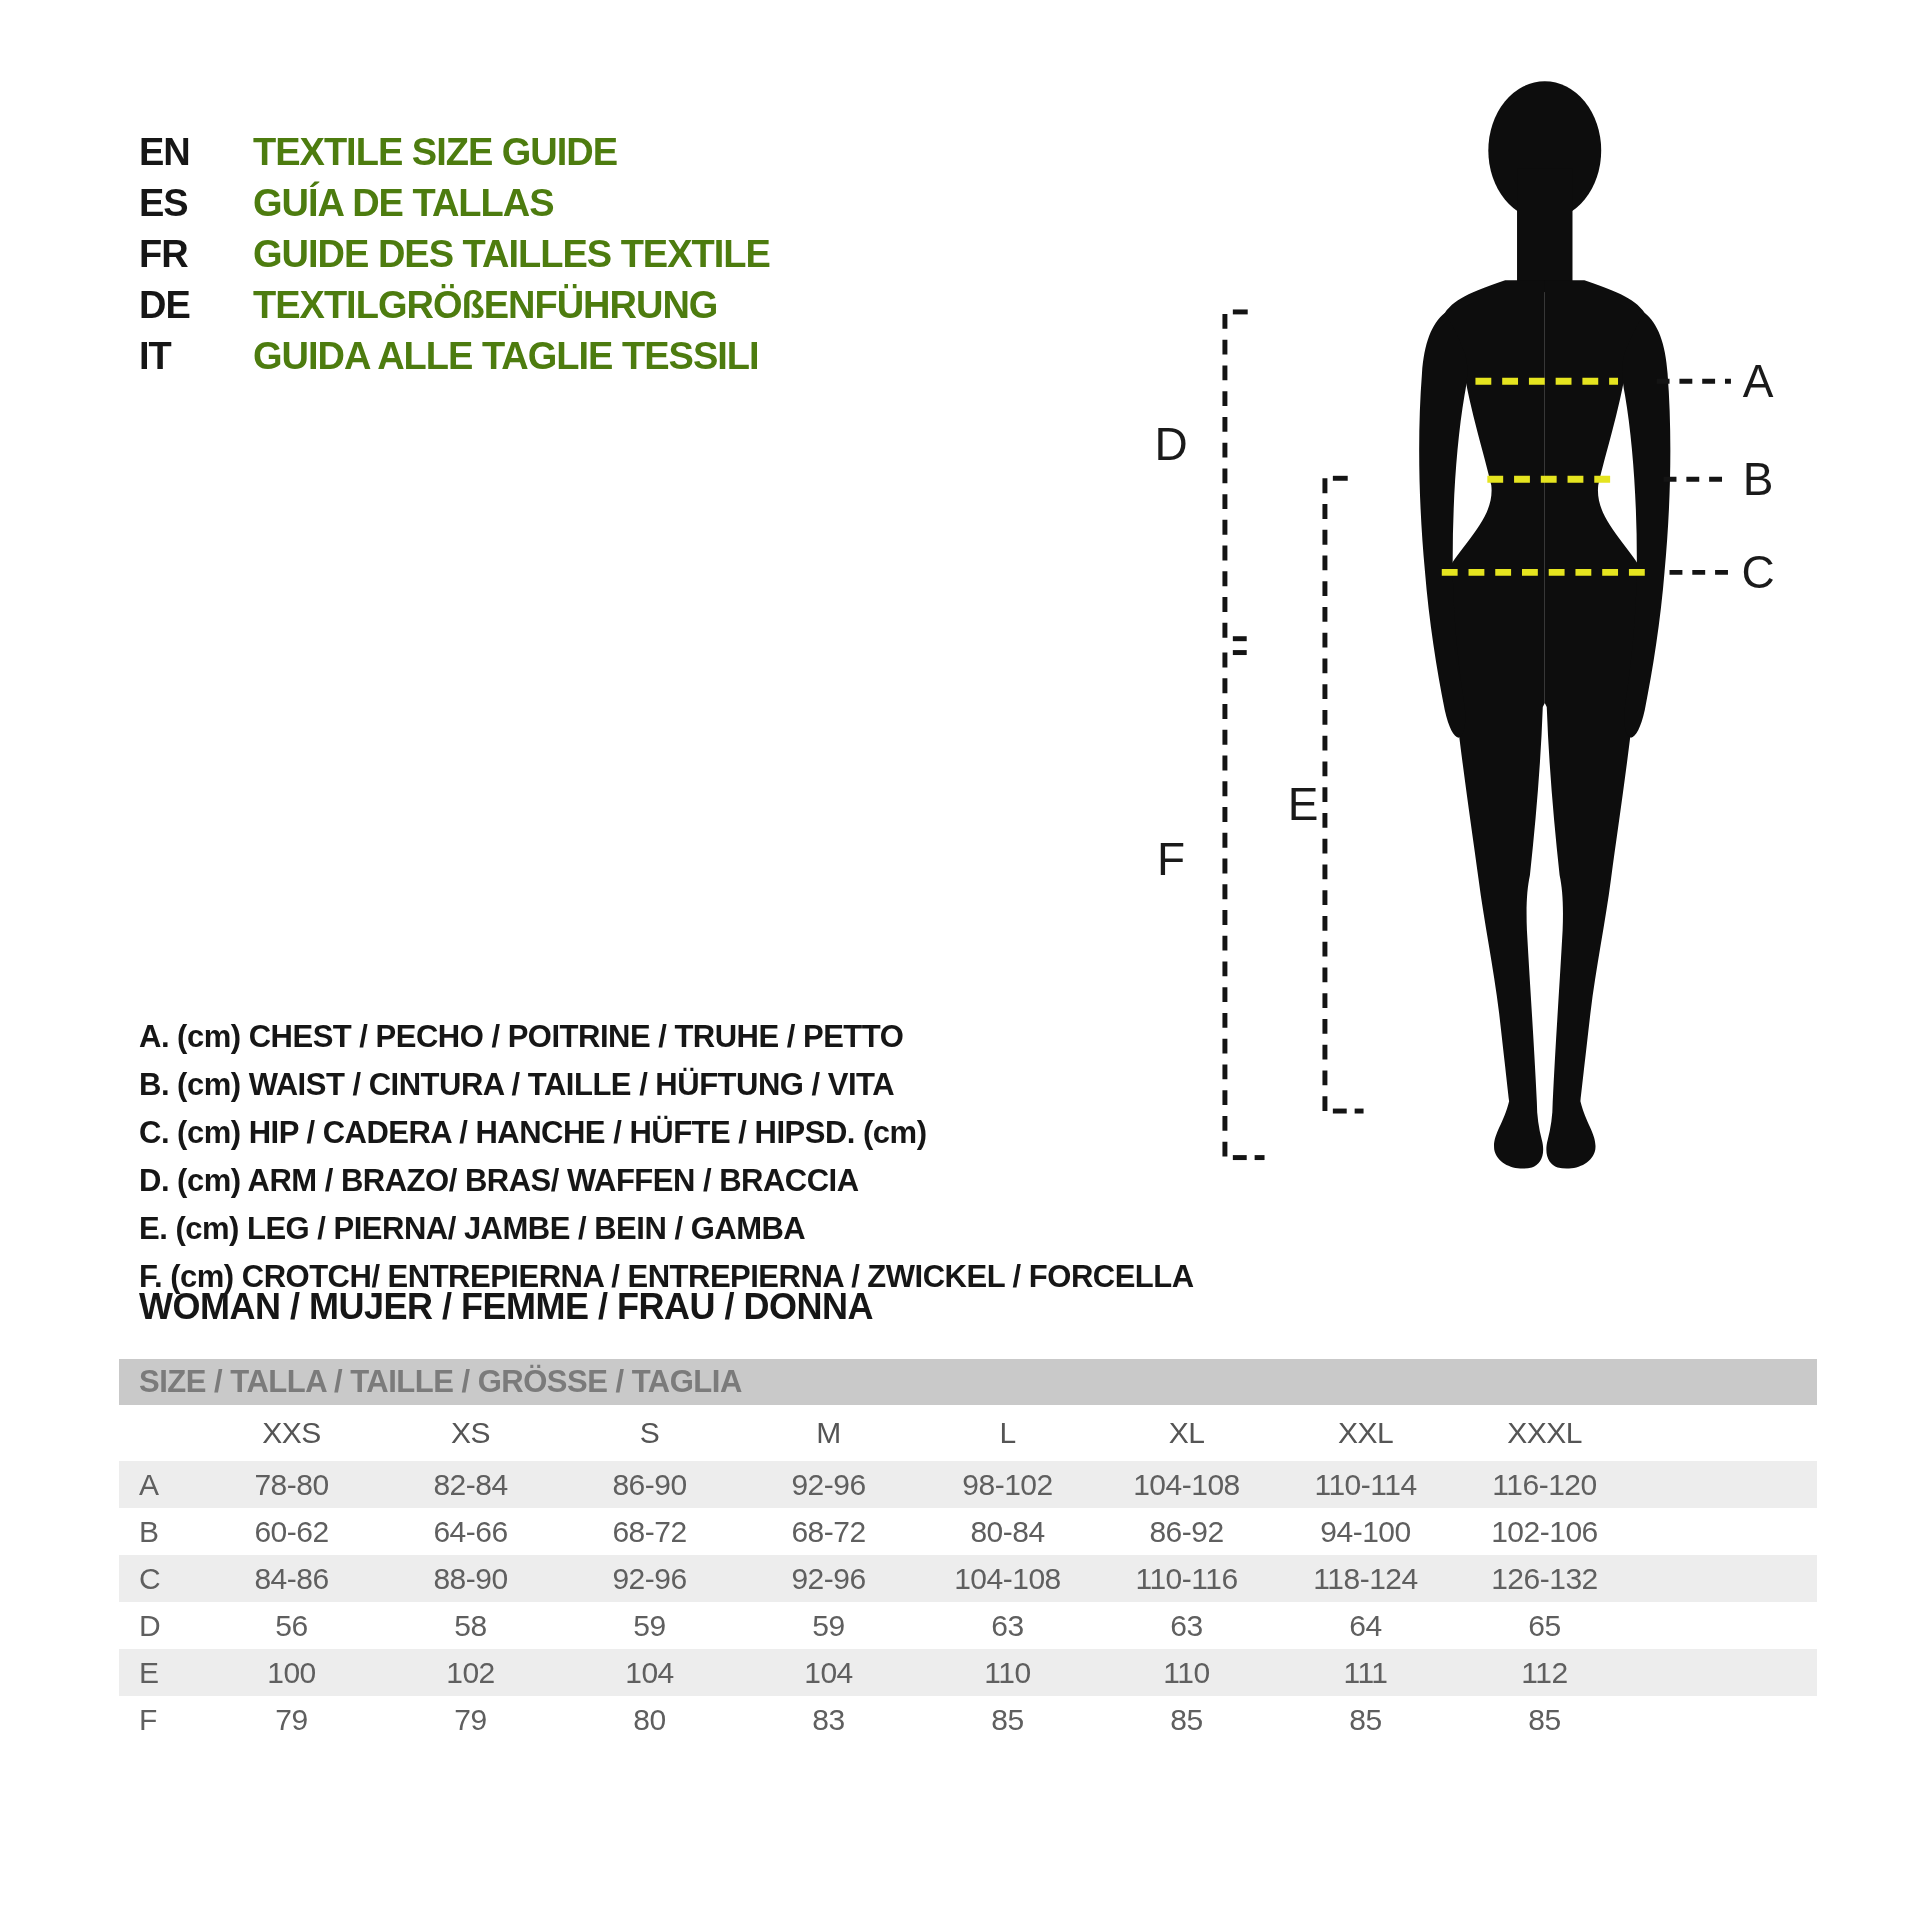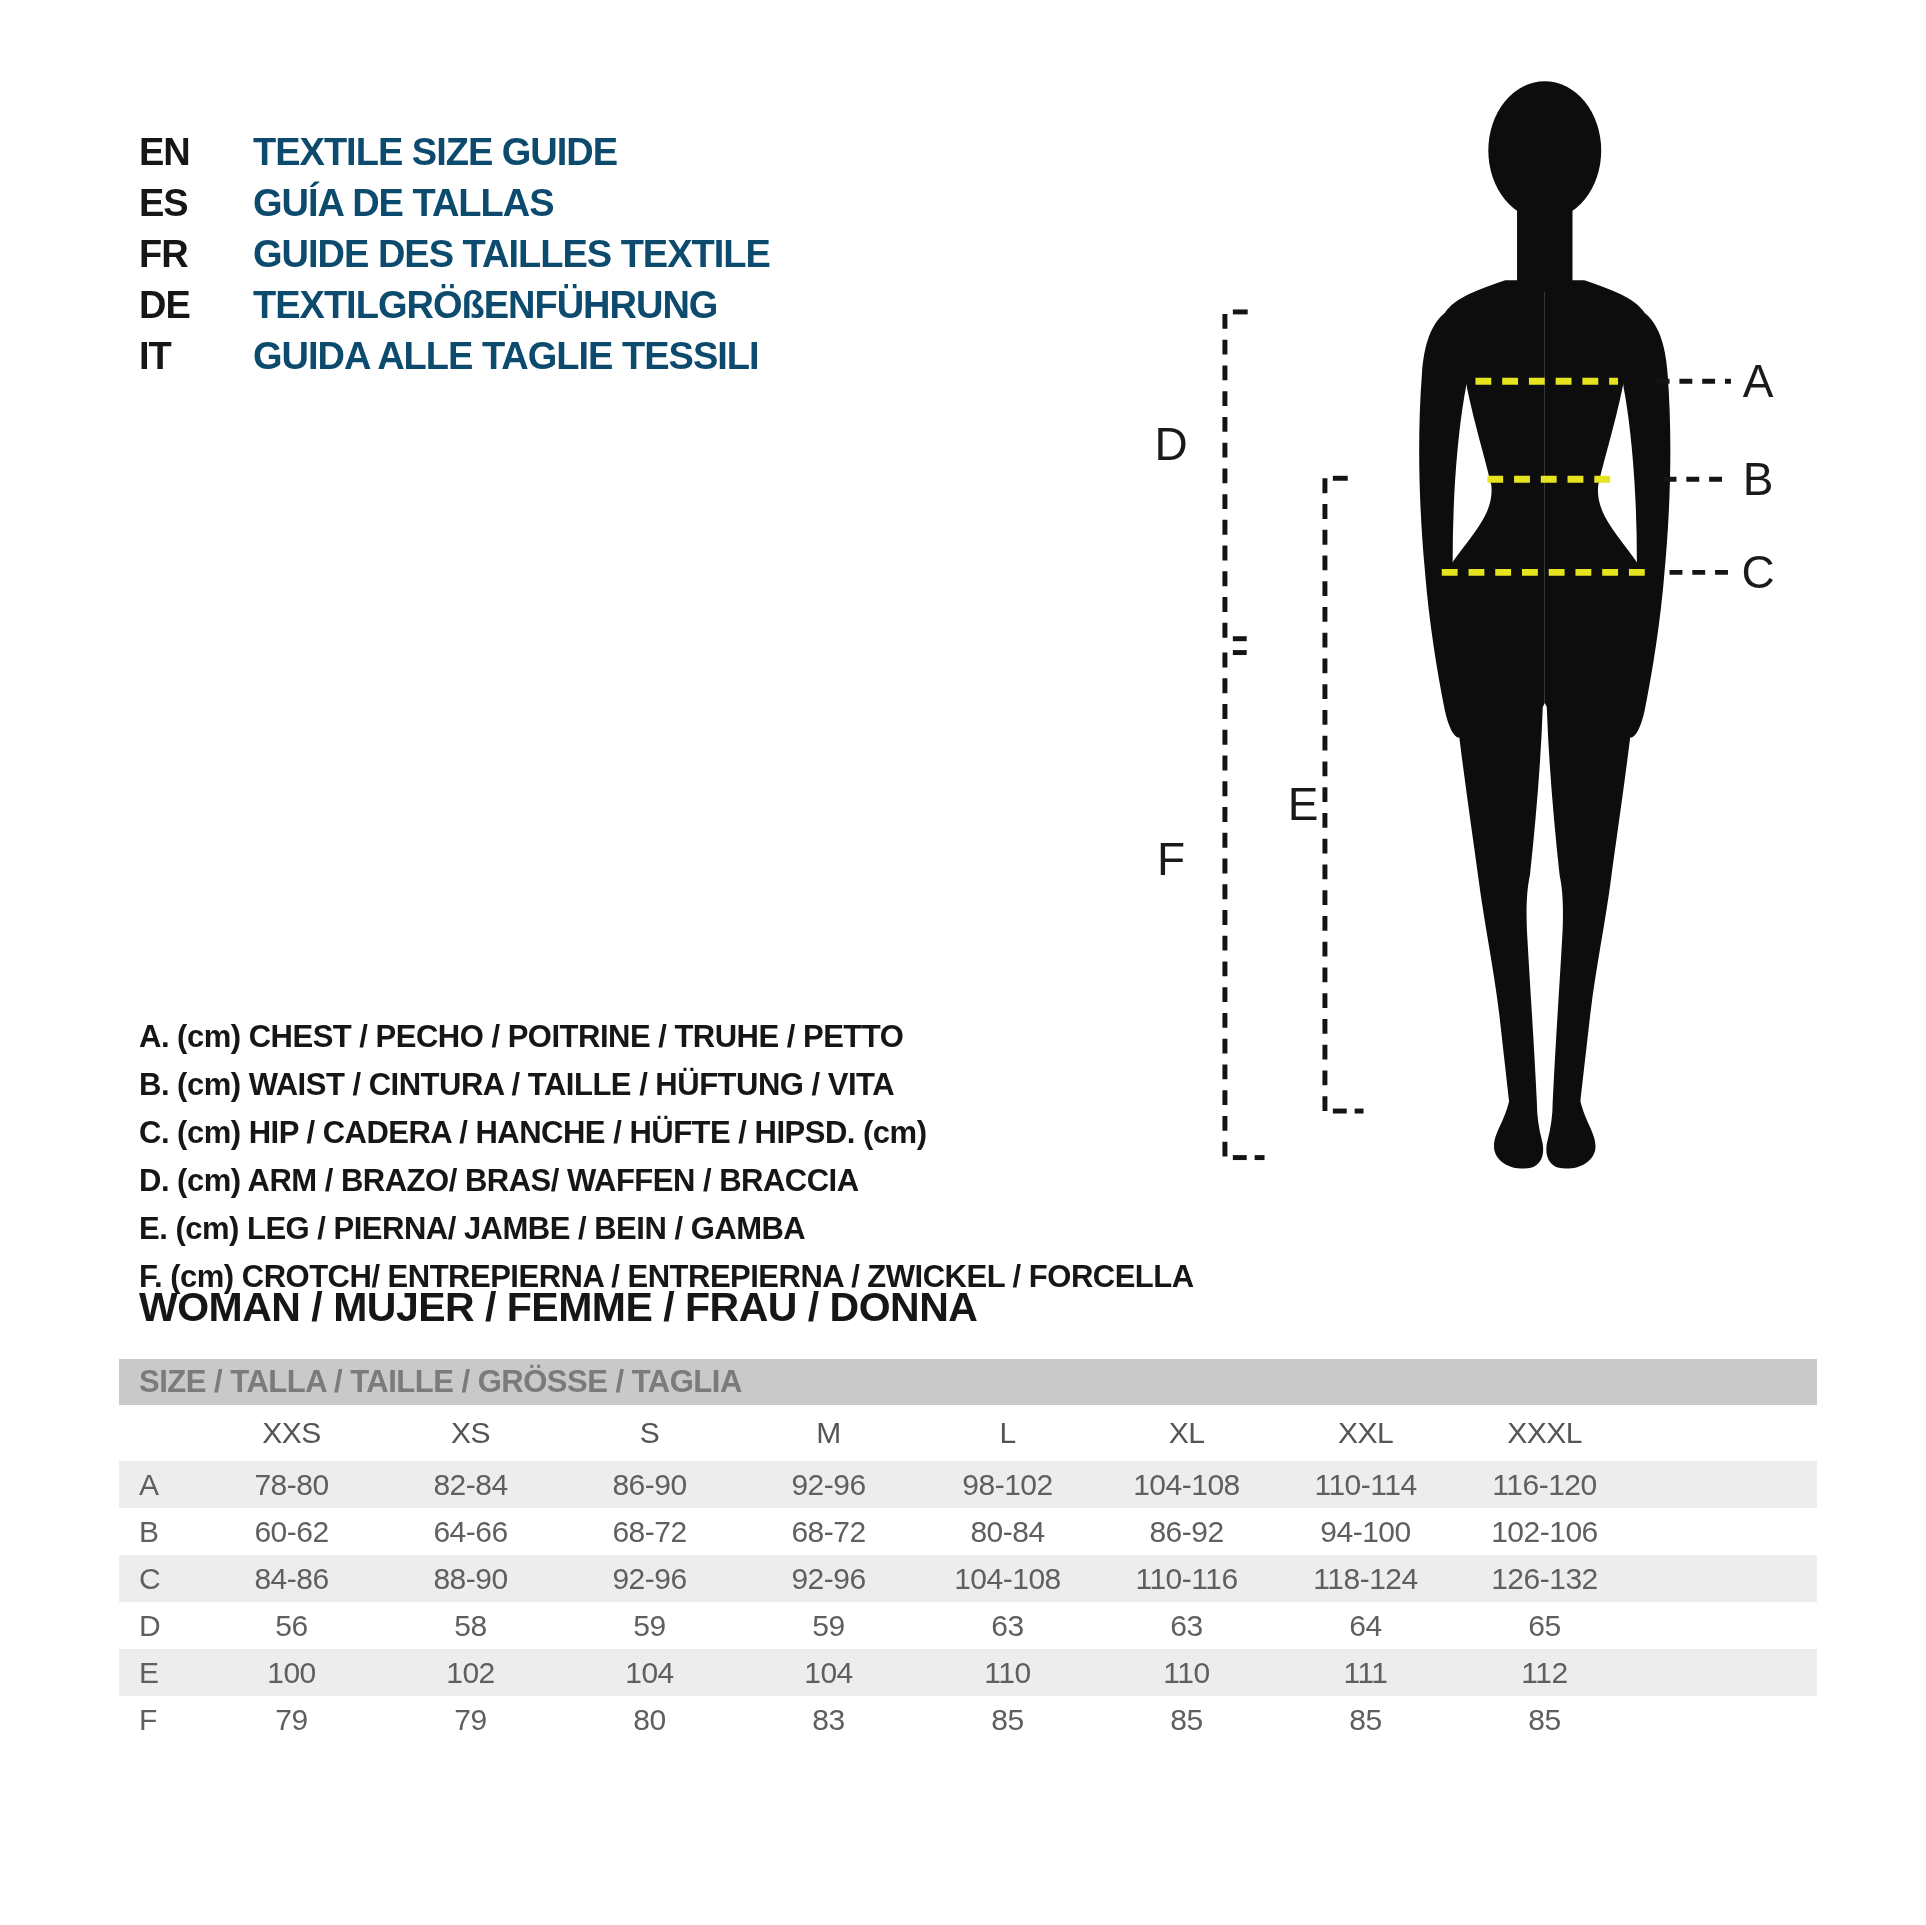--- a/index.html
+++ b/index.html
@@ -5,34 +5,34 @@
   html,body{margin:0;padding:0;background:#fff;}
   #canvas{
     position:relative;width:1927px;height:1926px;background:#fff;overflow:hidden;
     font-family:"Liberation Sans","DejaVu Sans",sans-serif;
     -webkit-font-smoothing:antialiased;
   }
   
   .lang-block{position:absolute;left:139px;top:127px;}
   .lang-row{display:flex;height:51px;line-height:51px;}
   .lang-code{width:114px;font-size:38px;font-weight:700;color:#161616;letter-spacing:-1px;font-stretch:condensed;}
-  .lang-title{font-size:38px;font-weight:700;color:#0c4a6e;letter-spacing:-1px;white-space:nowrap;font-stretch:condensed;}
+  .lang-title{font-size:38px;font-weight:700;color:#4d7c0f;letter-spacing:-1px;white-space:nowrap;font-stretch:condensed;}
   
   #figure-svg{position:absolute;left:0;top:0;width:1927px;height:1926px;}
   .fig-label{
     position:absolute;transform:translate(-50%,-50%);
     font-size:46px;font-weight:400;color:#1a1a1a;font-stretch:condensed;
   }
   
   .legend-block{position:absolute;left:139px;top:965px;margin-top:48px;}
   .legend-row{height:48px;line-height:48px;font-size:31px;font-weight:700;color:#161616;
     letter-spacing:-0.5px;white-space:nowrap;font-stretch:condensed;}
   
   .section-heading{position:absolute;left:139px;top:1290px;height:34px;line-height:34px;
-    font-size:41px;font-weight:700;color:#161616;letter-spacing:-0.5px;font-stretch:condensed;}
+    font-size:36px;font-weight:700;color:#161616;letter-spacing:-0.5px;font-stretch:condensed;}
   
   .size-table{position:absolute;left:119px;top:1359px;width:1698px;}
   .size-band{height:46px;line-height:46px;background:#c9c9c9;padding-left:20px;
     font-size:31px;font-weight:700;color:#7b7b7b;letter-spacing:-0.5px;font-stretch:condensed;}
   .t-row{display:grid;grid-template-columns:83px repeat(8,179px) auto;align-items:center;}
   .t-row.header{height:56px;}
   .t-row.data{height:47px;}
   .t-row.alt{background:#ededed;}
   .t-cell{font-size:30px;color:#5f5f5f;text-align:center;font-stretch:condensed;letter-spacing:-0.5px;}
   .t-cell.hdr{color:#555;}

